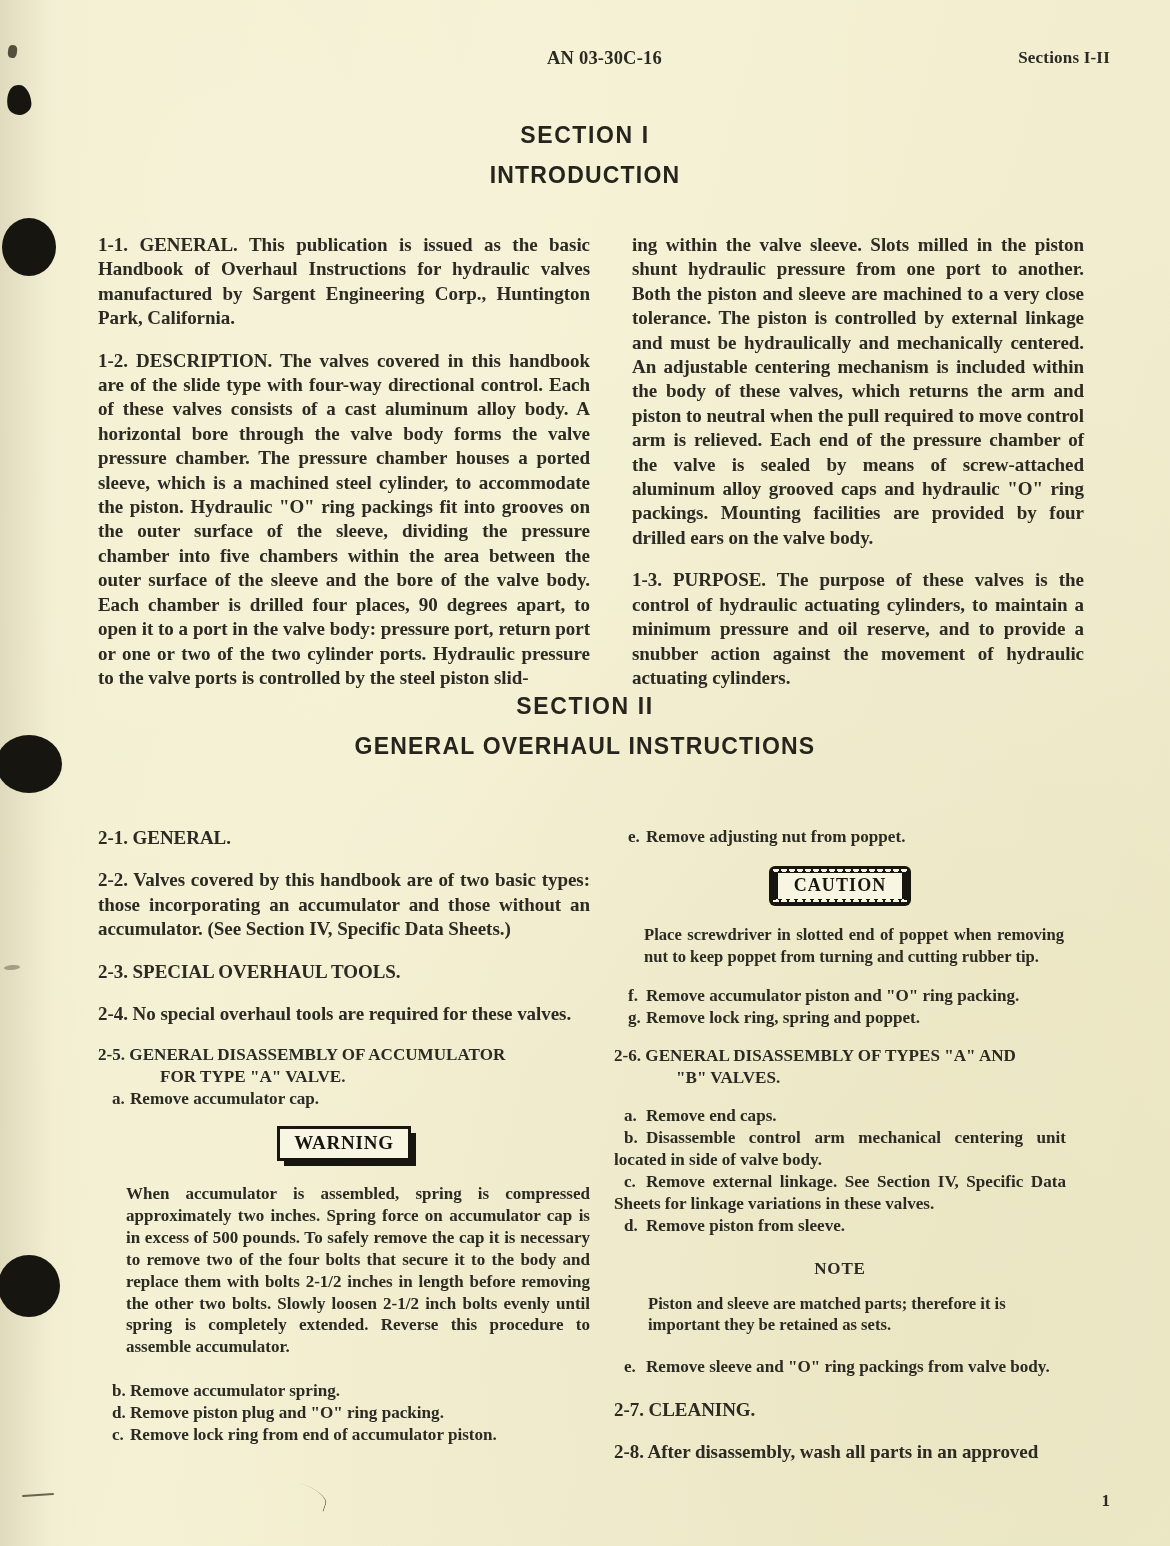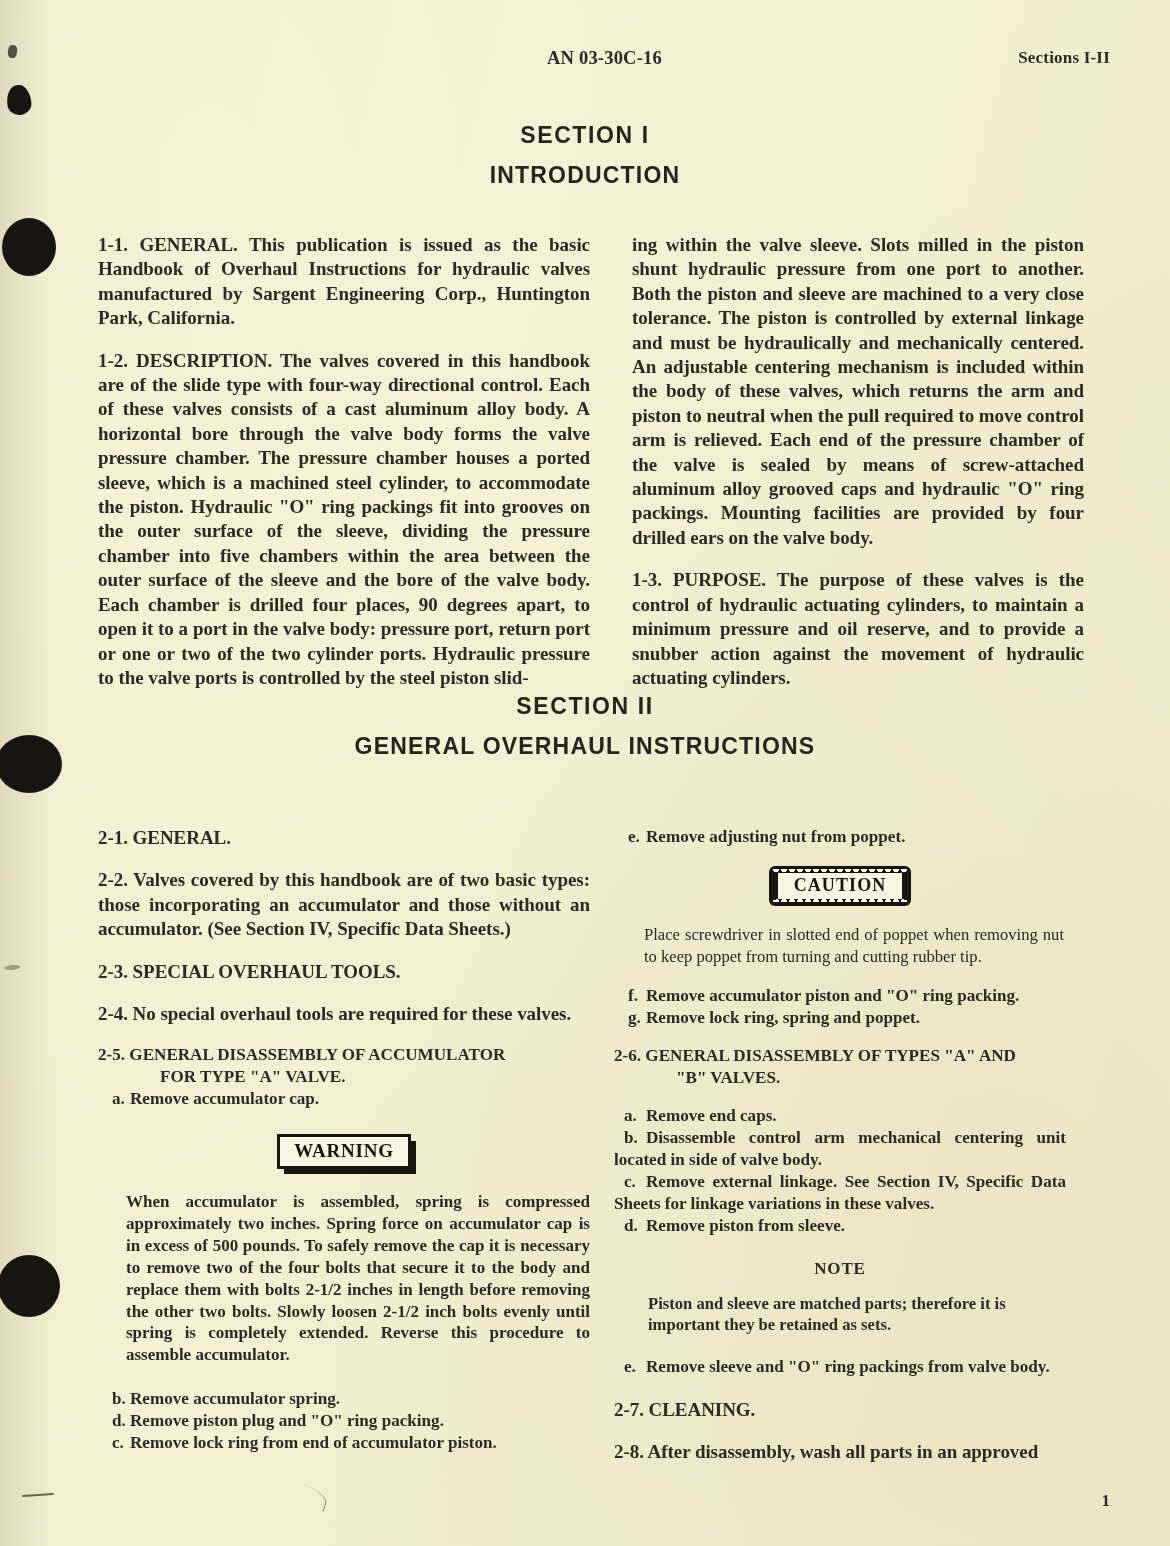--- a/index.html
+++ b/index.html
@@ -182,21 +182,21 @@
     text-align: justify;
     padding-left: 0;
   }
   ul.steps li .ltr { display: inline-block; width: 32px; padding-left: 14px; box-sizing: border-box; }
   ul.steps.noind li .ltr { padding-left: 10px; }
 
   
   .warn-wrap {
     display: flex;
     justify-content: center;
-    margin: 24px 0 22px 0;
+    margin: 16px 0 22px 0;
   }
   .warning-box {
     position: relative;
     display: inline-block;
     border: 3px solid #17150f;
     background: #f8f6e3;
     padding: 3px 14px 4px 14px;
     font-family: "Liberation Serif", "DejaVu Serif", serif;
     font-weight: bold;
     font-size: 19px;
@@ -249,21 +249,21 @@
     background:
       radial-gradient(circle at 0px 4px, #17150f 3.2px, rgba(23,21,15,0) 3.4px) repeat-y;
     background-size: 8px 8px;
   }
   .caution-inner::before { left: -5px; }
   .caution-inner::after  { right: -5px; transform: scaleX(-1); }
 
   .boxed-body {
     font-size: 16.6px;
     line-height: 1.3;
-    font-weight: normal;
+    font-weight: bold;
     text-align: justify;
     padding-left: 30px;
     padding-right: 2px;
     margin-bottom: 18px;
   }
   .note-head {
     text-align: center;
     font-weight: bold;
     font-size: 17px;
     letter-spacing: .8px;

